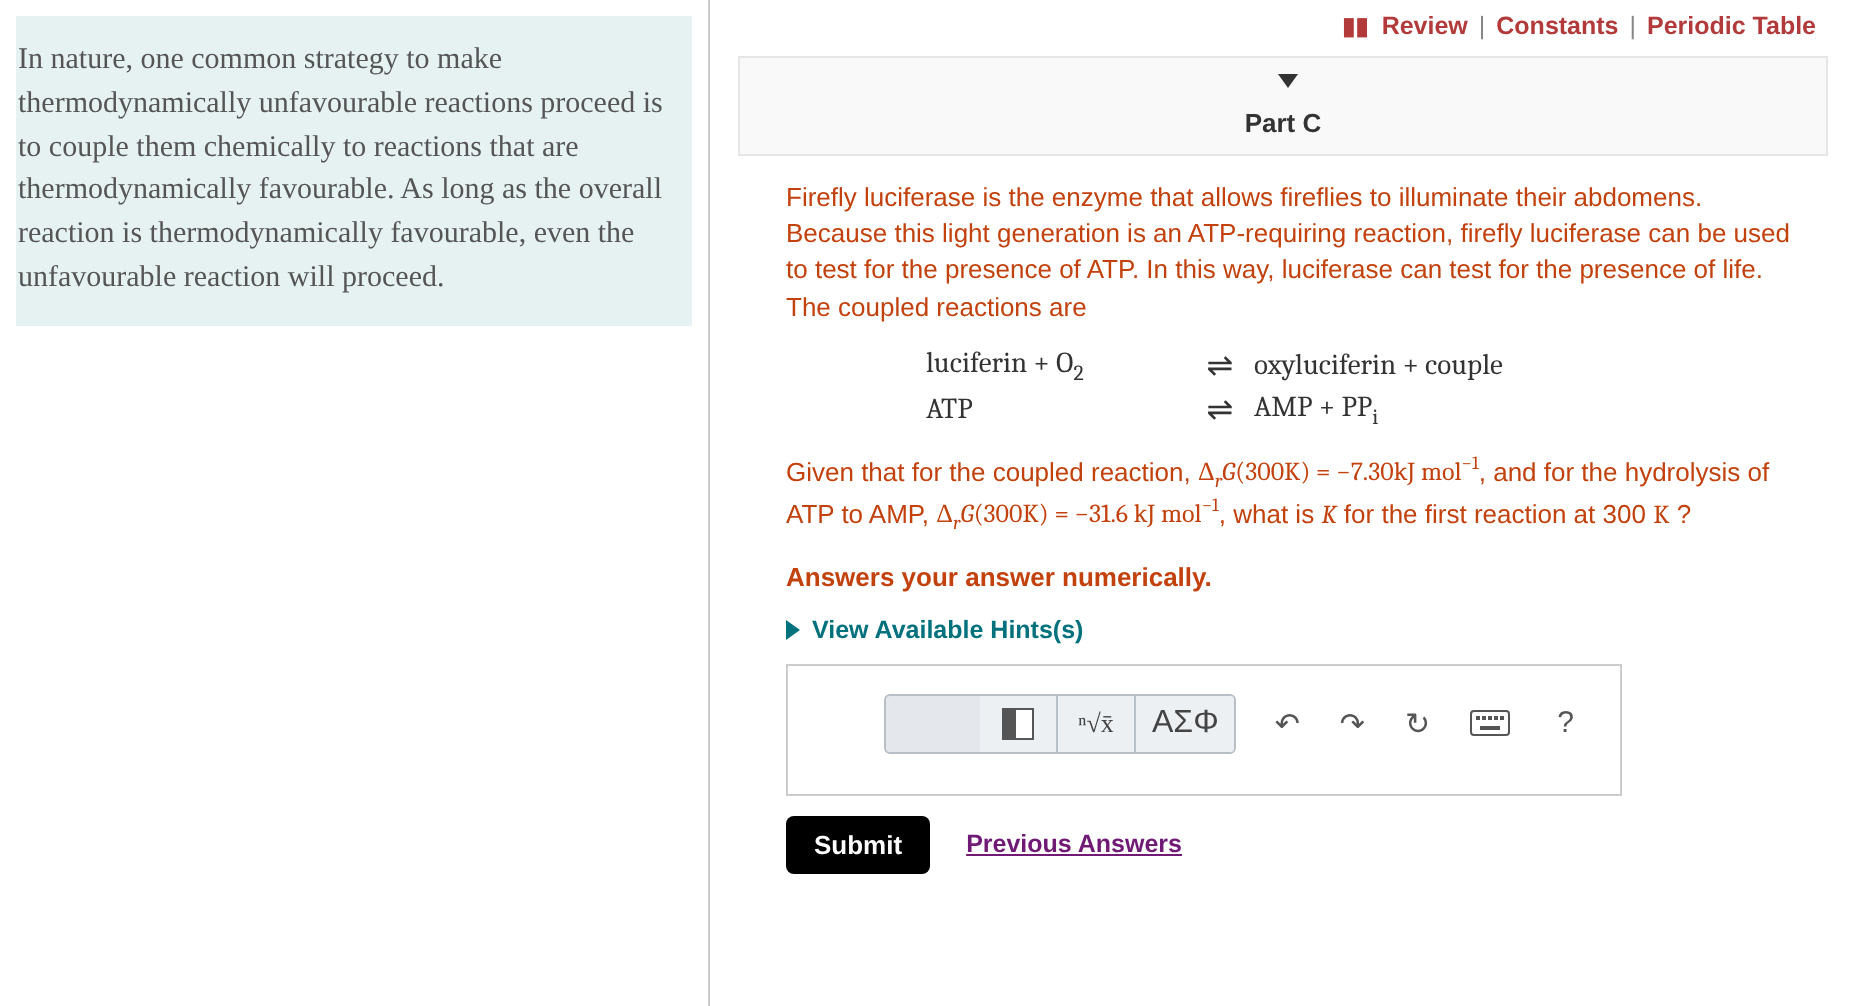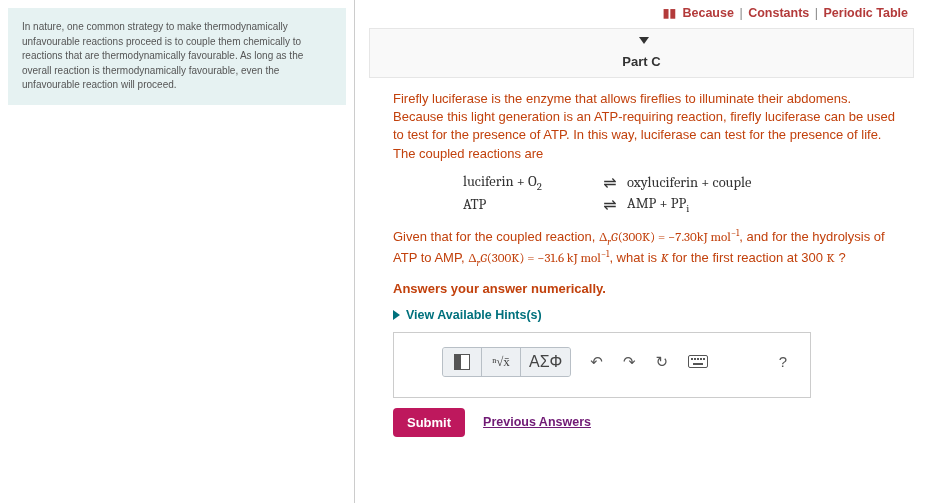--- a/index.html
+++ b/index.html
@@ -19,23 +19,24 @@
   }
   .left-col {
     width: 355px;
     padding: 8px;
     box-sizing: border-box;
     border-right: 1px solid #ccc;
   }
   .intro-box {
     background: #e6f2f2;
     color: #555;
-    padding: 12px 14px;
-    font-size: 10px;
+    padding: 12px 1px;
+    font-size: 15px;
     line-height: 1.45;
+    font-family: Liberation Serif, serif;
   }
   .right-col {
     flex: 1;
     padding: 0 14px 8px 14px;
     box-sizing: border-box;
     overflow: hidden;
     position: relative;
   }
   .top-links {
     text-align: right;
@@ -107,20 +108,21 @@
     gap: 0;
     margin-bottom: 10px;
   }
   .tool-group {
     display: flex;
     background: #e4e8ec;
     border: 1px solid #b8bfc6;
     border-radius: 3px;
     overflow: hidden;
     margin-left: 30px;
+    padding-left: 47px;
   }
   .tool-btn {
     padding: 5px 8px;
     font-size: 16px;
     border-right: 1px solid #b8bfc6;
     cursor: pointer;
     display: flex;
     align-items: center;
     justify-content: center;
     min-width: 22px;
@@ -136,21 +138,21 @@
     flex: 1;
     border: 2px solid #6aa8c0;
     background: #f4fcff;
     height: 28px;
     padding: 0 6px;
     font-size: 14px;
     outline: none;
   }
   .submit-row { display: flex; align-items: center; gap: 18px; }
   .submit-btn {
-    background: #be185d;
+    background: #000000;
     color: #fff;
     border: none;
     padding: 7px 14px;
     font-size: 13px;
     font-weight: bold;
     border-radius: 4px;
     cursor: pointer;
   }
   .prev-answers {
     color: #701a75;
@@ -173,21 +175,21 @@
 <body>
 
 <div class="wrap">
   <div class="left-col">
     <div class="intro-box">In nature, one common strategy to make thermodynamically unfavourable reactions proceed is to couple them chemically to reactions that are thermodynamically favourable. As long as the overall reaction is thermodynamically favourable, even the unfavourable reaction will proceed.</div>
   </div>
 
   <div class="right-col">
     <div class="top-links">
       <span class="book-icon">▮▮</span>
-      <a>Because</a>
+      <a>Review</a>
       <span class="sep">|</span>
       <a>Constants</a>
       <span class="sep">|</span>
       <a>Periodic Table</a>
     </div>
 
     <div class="part-header">
       <span class="caret-down"></span>
       <span>Part C</span>
     </div>

